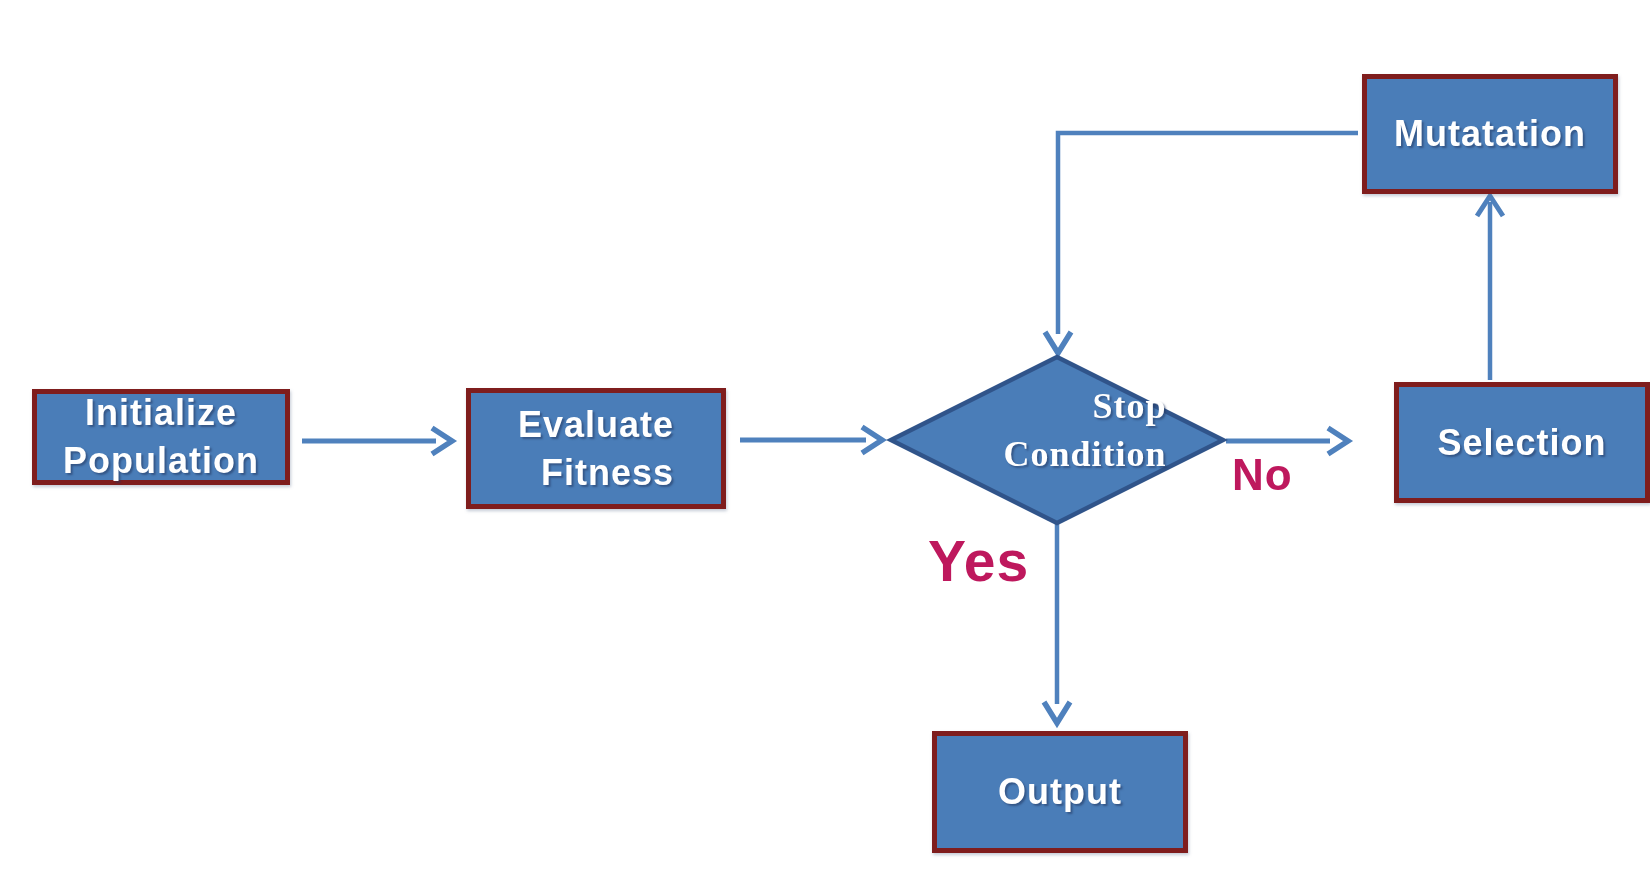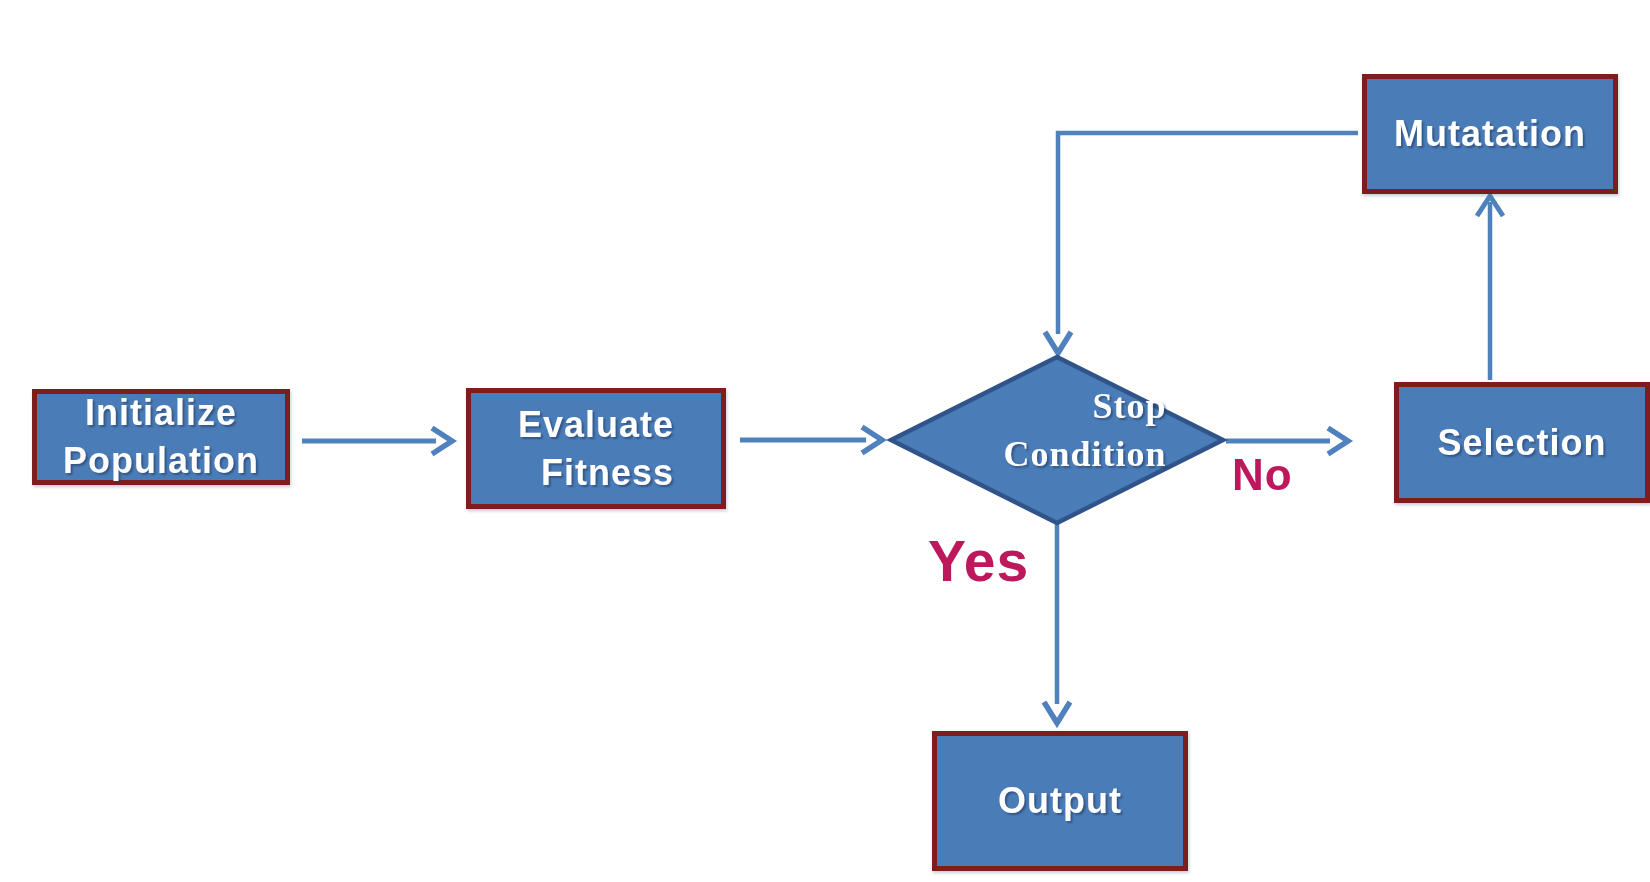--- a/index.html
+++ b/index.html
@@ -39,21 +39,21 @@
     font-weight: bold;
     letter-spacing: 1px;
     line-height: 1.32;
     text-shadow: 2px 2px 2px rgba(35,55,95,0.55);
     white-space: nowrap;
   }
   .node-initialize { left: 32px;  top: 389px; width: 258px; height: 96px; }
   .node-evaluate   { left: 466px; top: 388px; width: 260px; height: 121px; text-align: right; }
   .node-mutation   { left: 1362px; top: 74px;  width: 256px; height: 120px; }
   .node-selection  { left: 1362px; top: 382px; width: 256px; height: 121px; margin-left: 32px; }
-  .node-output     { left: 932px; top: 731px; width: 256px; height: 140px; }
+  .node-output     { left: 932px; top: 731px; width: 256px; height: 122px; }
   .diamond-label-wrap {
     position: absolute;
     left: 920px; top: 366px;
     width: 330px; height: 130px;
     display: flex;
     flex-direction: column;
     align-items: center;
     justify-content: center;
     text-align: right;
     pointer-events: none;

